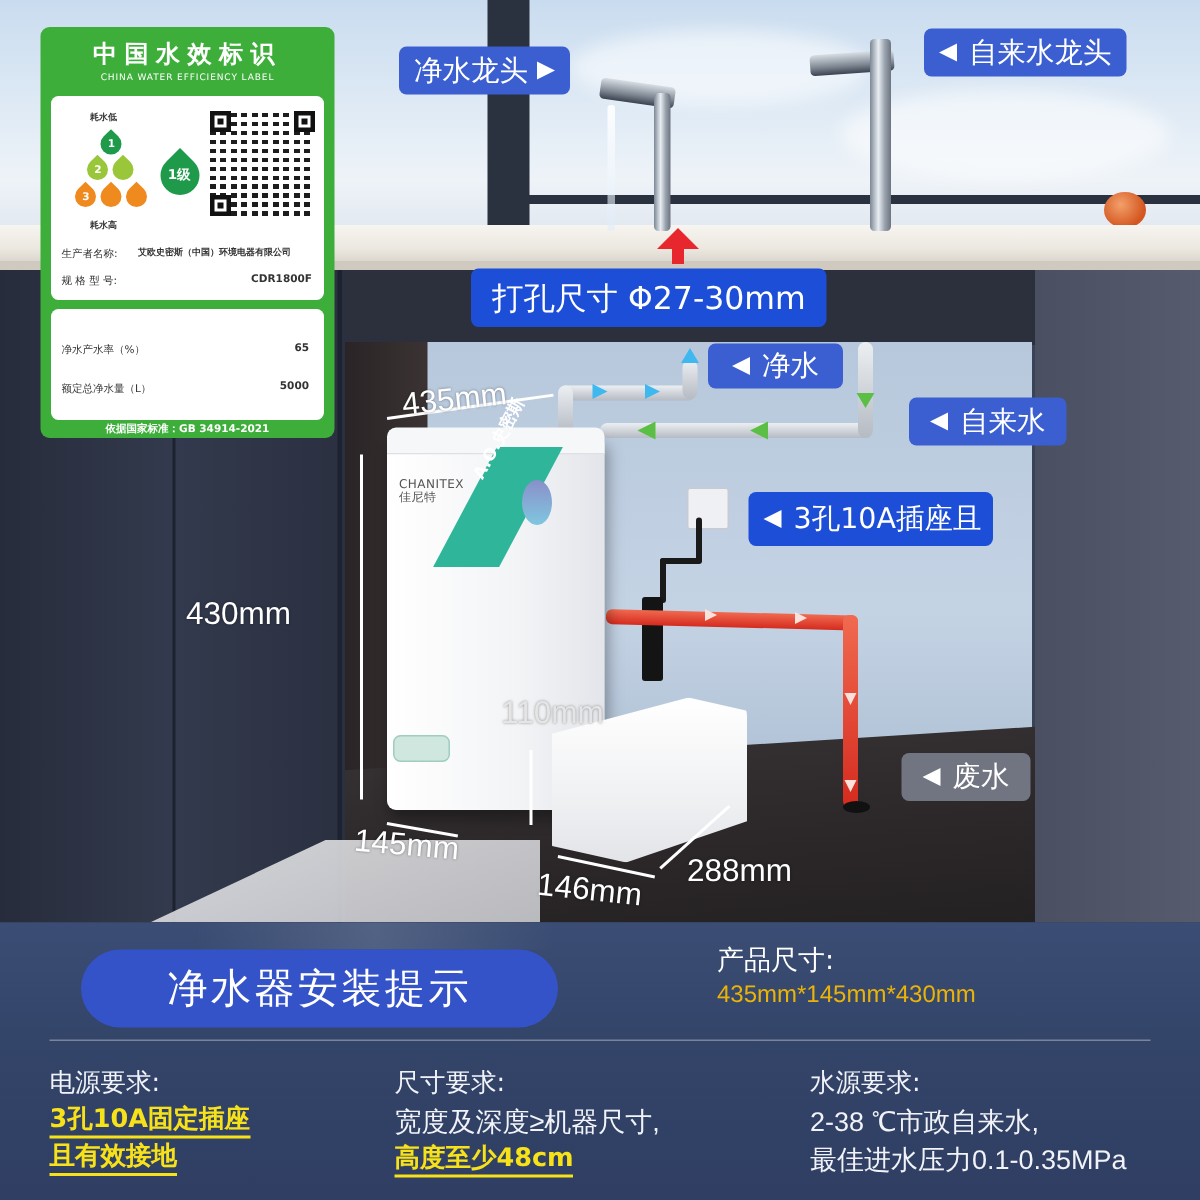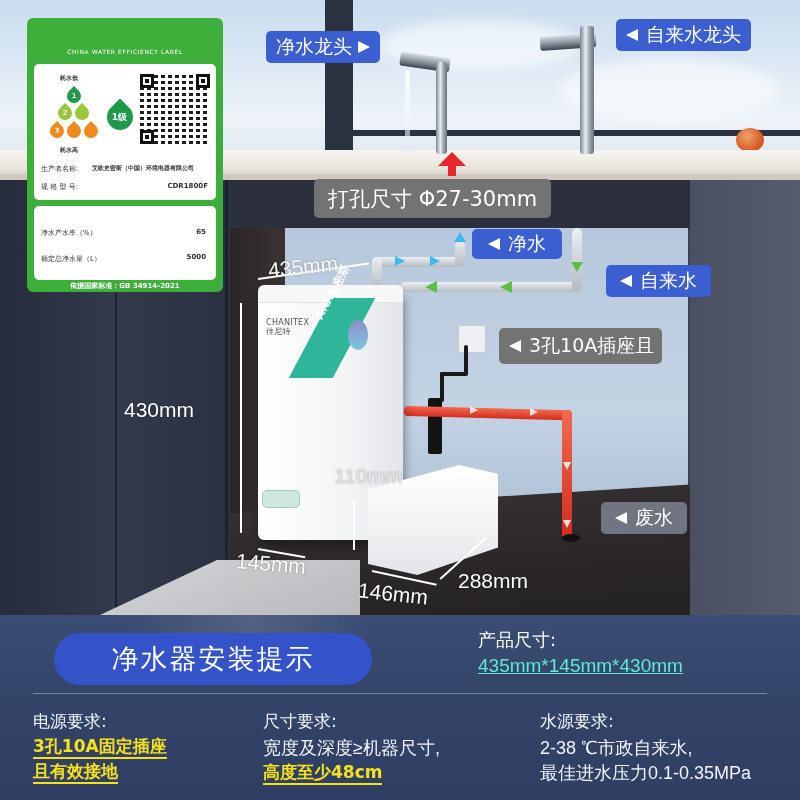--- a/index.html
+++ b/index.html
@@ -70,21 +70,21 @@
   .adapter { left:428px; top:398px; width:14px; height:56px; background:#141414; border-radius:2px; }
 
   
   .dim { background:#fff; }
   .dim-text { color:#fff; font-family:"Liberation Sans", sans-serif; font-size:21px; white-space:nowrap;
     text-shadow: 0 0 2px rgba(0,0,0,0.4); }
 
   
   .callout { display:flex; align-items:center; color:#fff; font-size:19px; white-space:nowrap; border-radius:5px; padding:0 10px; }
   .callout-blue { background:#3b5fd1; }
-  .callout-red { background:#737373; }
+  .callout-red { background:#1d4ed8; }
   .callout-grey { background:rgba(125,130,145,0.85); }
   .tri-left { width:0; height:0; border-top:6px solid transparent; border-bottom:6px solid transparent; border-right:12px solid #fff; margin-right:8px; }
   .tri-right { width:0; height:0; border-top:6px solid transparent; border-bottom:6px solid transparent; border-left:12px solid #fff; margin-left:6px; }
   .circled { border:2px solid #fff; border-radius:16px; padding:0 6px; margin-left:2px; line-height:24px; }
 
   
   .label { left:27px; top:18px; width:196px; height:274px; background:#3eae3a; border-radius:6px; }
   .label-title { left:0; top:8px; width:196px; text-align:center; color:#fff; font-size:16px; font-weight:bold; letter-spacing:5px; }
   .label-sub { left:0; top:30px; width:196px; text-align:center; color:#fff; font-size:6px; letter-spacing:0.6px; }
   .label-card1 { left:7px; top:46px; width:182px; height:136px; background:#fff; border-radius:5px; }
@@ -99,21 +99,21 @@
 
   
   .panel { left:0; top:615px; width:800px; height:185px;
     background: linear-gradient(180deg,#3b4d74 0%,#34456a 40%,#2f3e62 100%); }
   .panel-sheen { left:130px; top:615px; width:240px; height:18px;
     background: linear-gradient(90deg,rgba(255,255,255,0.0),rgba(255,255,255,0.12),rgba(255,255,255,0)); }
   .pill { left:54px; top:633px; width:318px; height:52px; border-radius:26px; background:#3553c8;
     color:#fff; font-size:27px; display:flex; align-items:center; justify-content:center; letter-spacing:2px; }
   .divider { left:33px; top:693px; width:734px; height:1px; background:rgba(255,255,255,0.35); }
   .size-title { left:478px; top:628px; color:#fff; font-size:18px; }
-  .size-value { left:478px; top:655px; color:#5eead4; font-family:"Liberation Sans", sans-serif; font-size:19px;text-decoration:underline; }
+  .size-value { left:478px; top:655px; color:#eab308; font-family:"Liberation Sans", sans-serif; font-size:16px; }
   .req-head { color:#f1f3f8; font-size:17px; }
   .req-line { color:#f1f3f8; font-size:18px; white-space:nowrap; font-family:"Liberation Sans", sans-serif; }
   .req-hl { color:#f7e21a; font-size:17px; font-weight:bold; border-bottom:2px solid #f7e21a; line-height:21px; display:inline-block; white-space:nowrap; }
 </style>
 </head>
 <body>
 
 <div class="abs scene">
   <div class="abs sky"></div>
   <div class="abs cloud" style="left:380px;top:20px;width:200px;height:50px;"></div>
@@ -219,20 +219,21 @@
     <span class="tri-left"></span>
     <span>3孔10A插座且</span>
   </div>
   <div class="abs callout callout-grey" style="left:601px;top:502px;height:32px;padding:0 14px;">
     <span class="tri-left"></span>
     <span>废水</span>
   </div>
 </div>
 
 <div class="abs label">
+  <div class="abs label-title">中国水效标识</div>
   <div class="abs label-sub">CHINA WATER EFFICIENCY LABEL</div>
 
   <div class="abs label-card1">
     <div class="abs tiny" style="left:26px;top:10px;">耗水低</div>
     <div class="abs drop" style="left:33px;top:25px;background:#1f9a4a;">
         <span>1</span>
       </div>
     <div class="abs drop" style="left:24px;top:42px;background:#9ac63a;">
         <span>2</span>
       </div>

